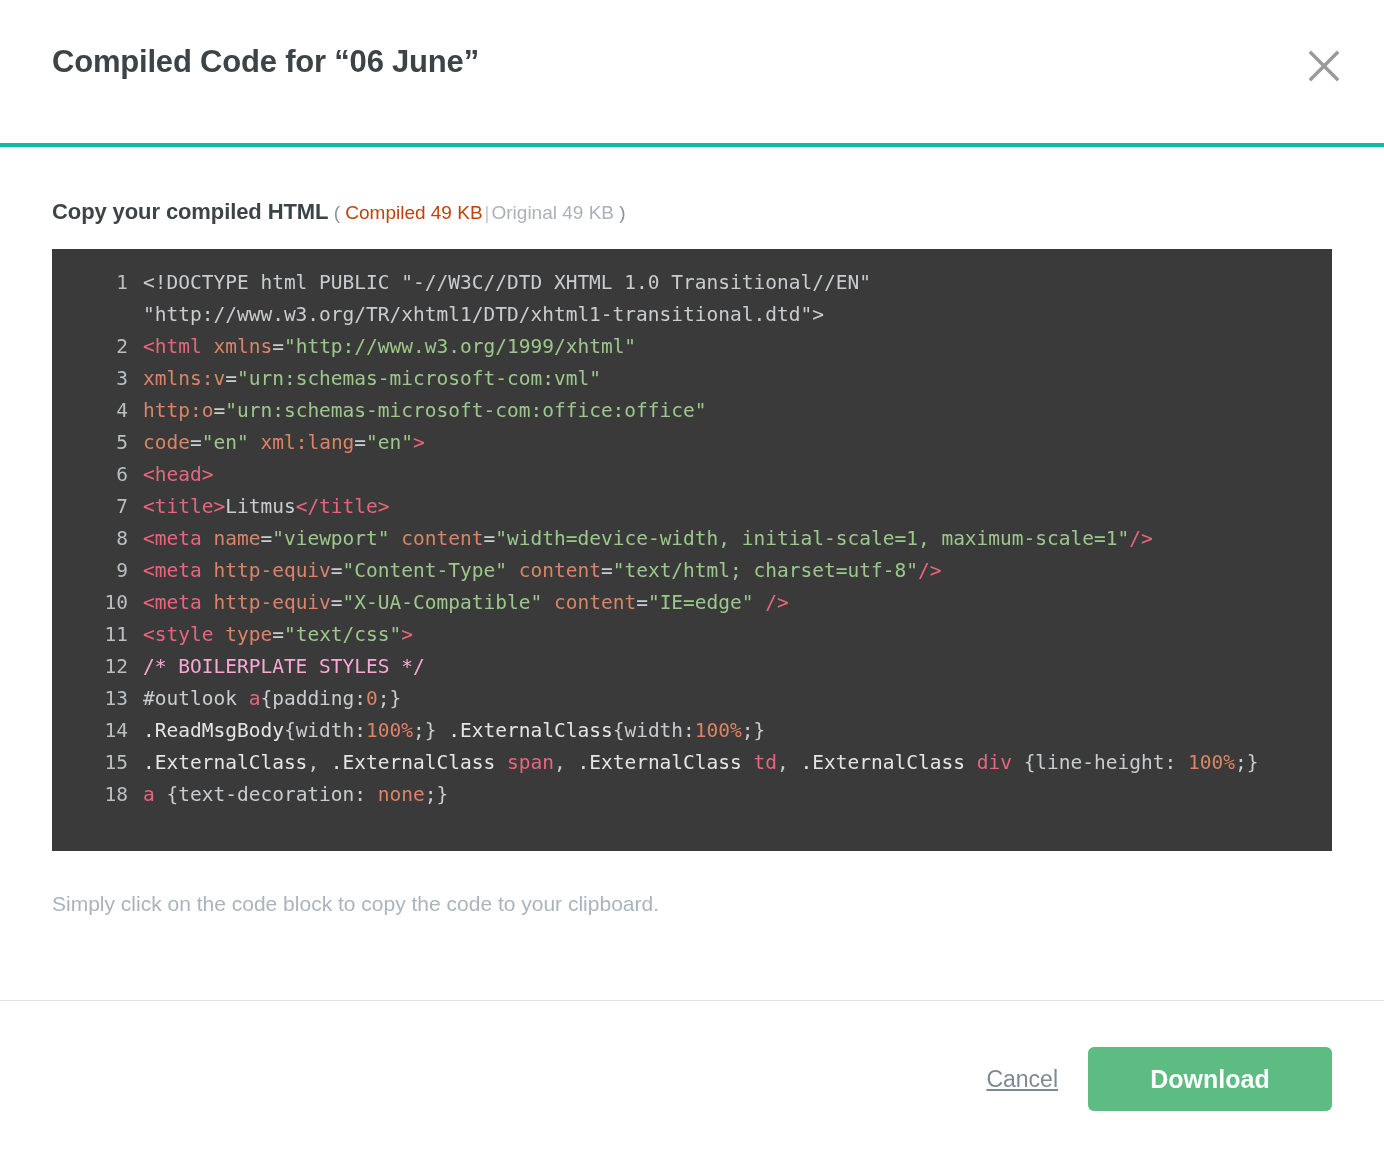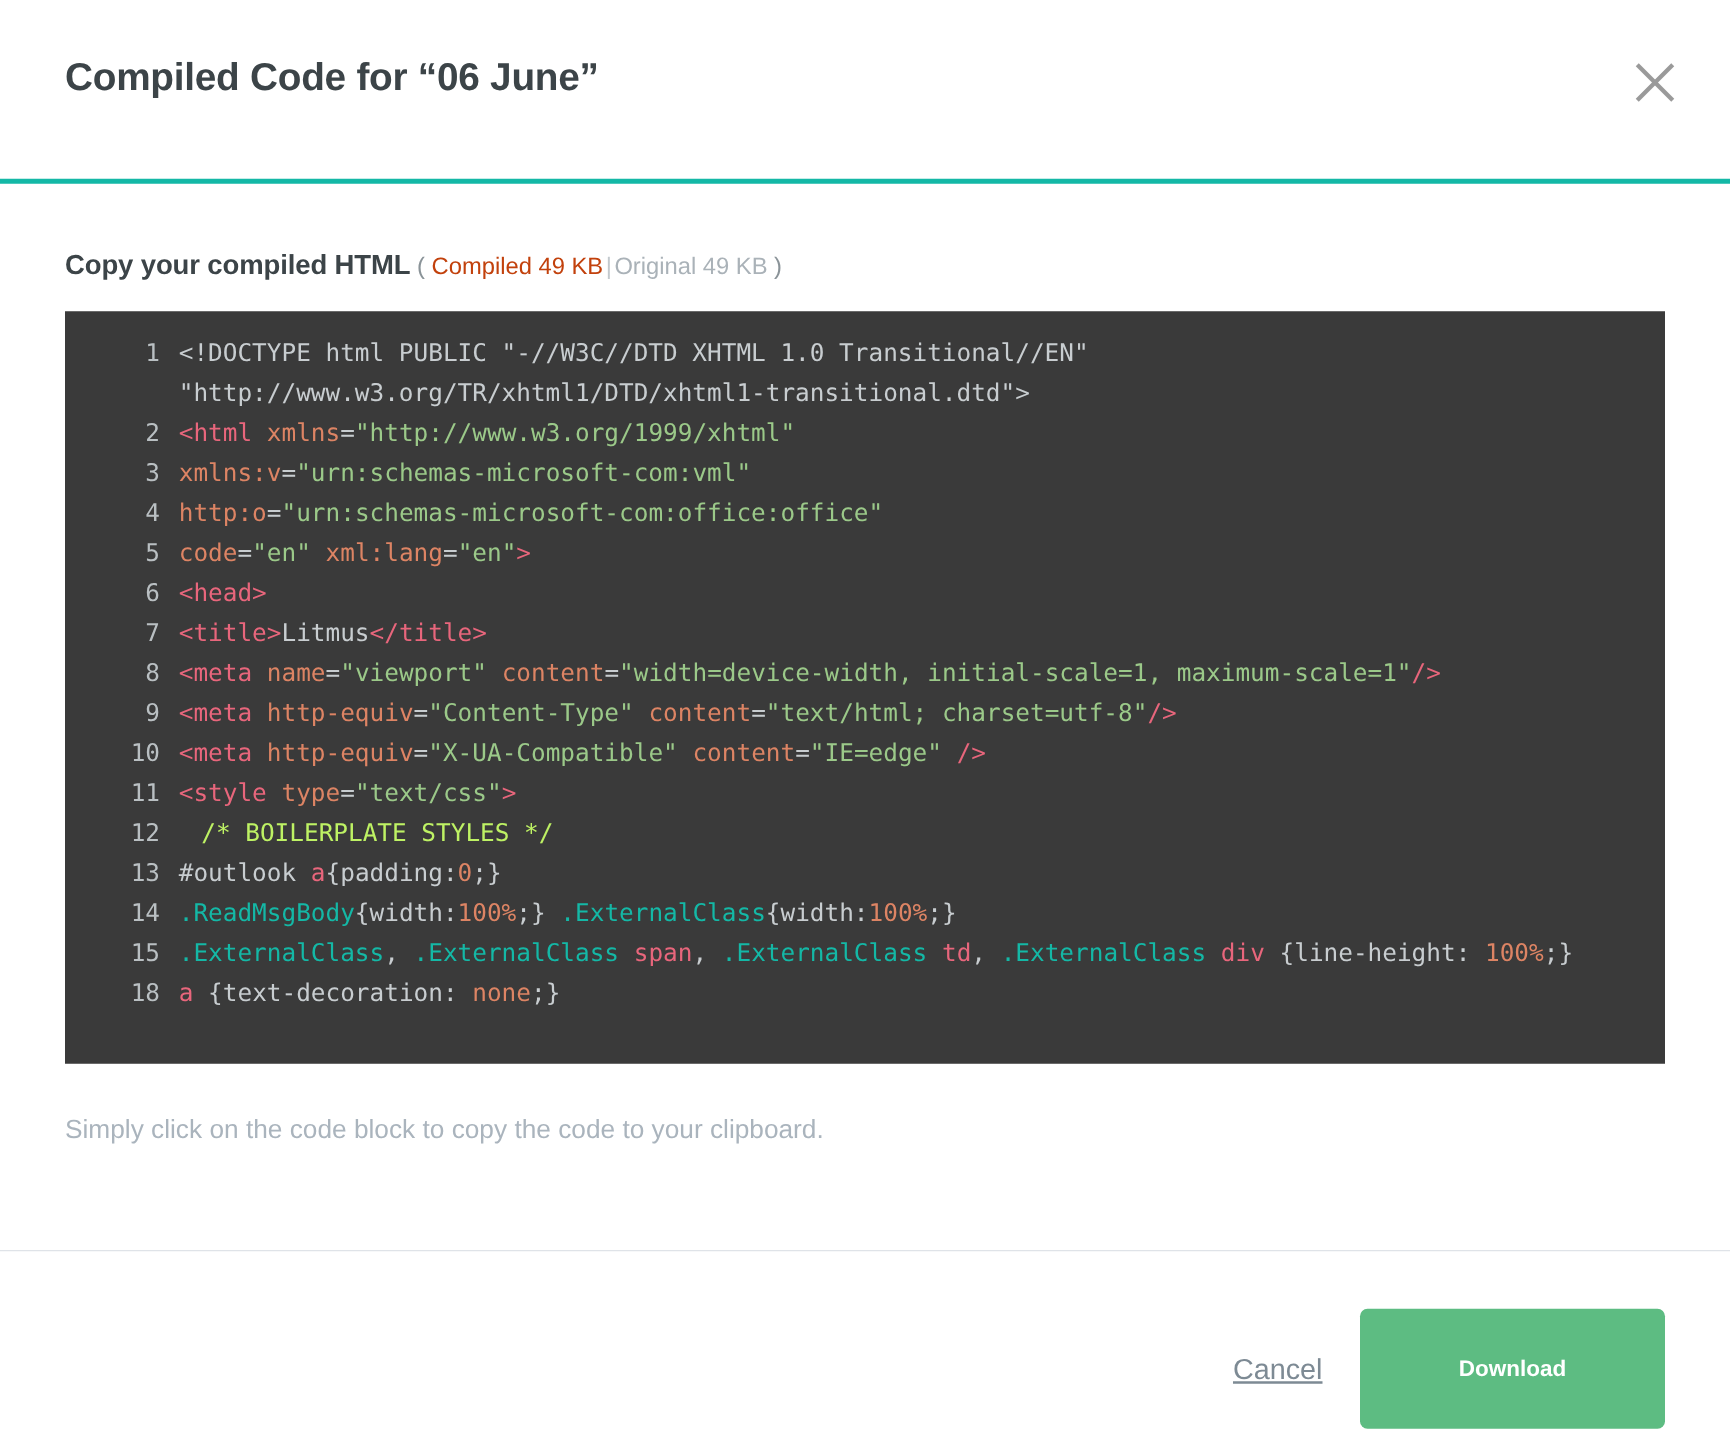--- a/index.html
+++ b/index.html
@@ -123,22 +123,22 @@
     word-break: break-word;
     color: #c8cdd0;
   }
 
   
   .t-plain   { color: #c8cdd0; }
   .t-tag     { color: #e8667c; }
   .t-attr    { color: #dd8464; }
   .t-string  { color: #9bc989; }
   .t-punct   { color: #c8cdd0; }
-  .t-comment { color: #bef264; margin-left: 18px; }
-  .t-sel     { color: #14b8a6; }
+  .t-comment { color: #f9a8d4; }
+  .t-sel     { color: #e5e5e5; }
   .t-elem    { color: #e8667c; }
   .t-num     { color: #dd8464; }
   .t-prop    { color: #c8cdd0; }
 
   .helper-text {
     position: absolute;
     left: 52px;
     top: 745px;
     margin: 0;
     font-size: 21px;
@@ -168,24 +168,24 @@
     background: none;
     border: none;
     padding: 0;
     font-family: "Liberation Sans", sans-serif;
   }
   .download-button {
     display: inline-flex;
     align-items: center;
     justify-content: center;
     width: 244px;
-    height: 96px;
+    height: 64px;
     background: #5dbc82;
     color: #ffffff;
-    font-size: 18px;
+    font-size: 25px;
     font-weight: 700;
     border: none;
     border-radius: 6px;
     cursor: pointer;
     font-family: "Liberation Sans", sans-serif;
   }
 </style>
 </head>
 <body>
 

